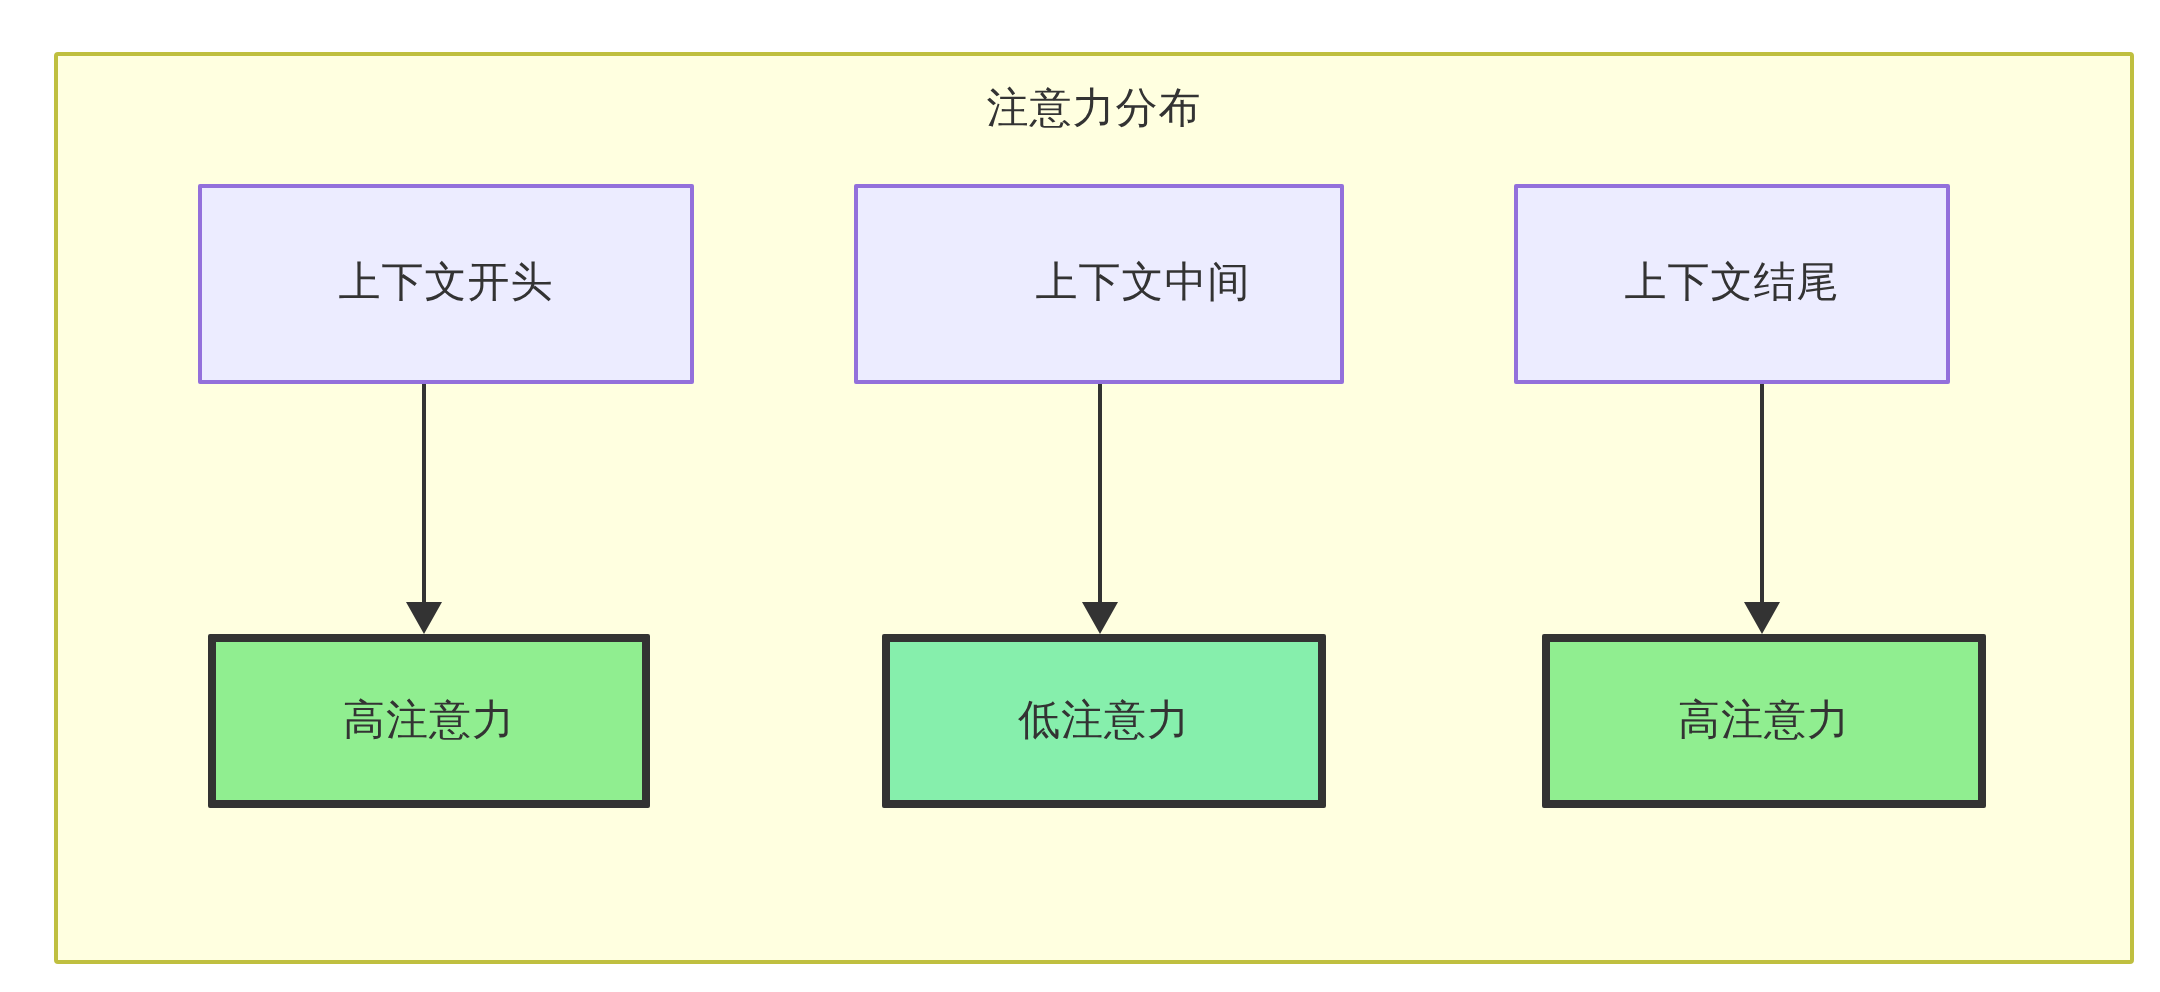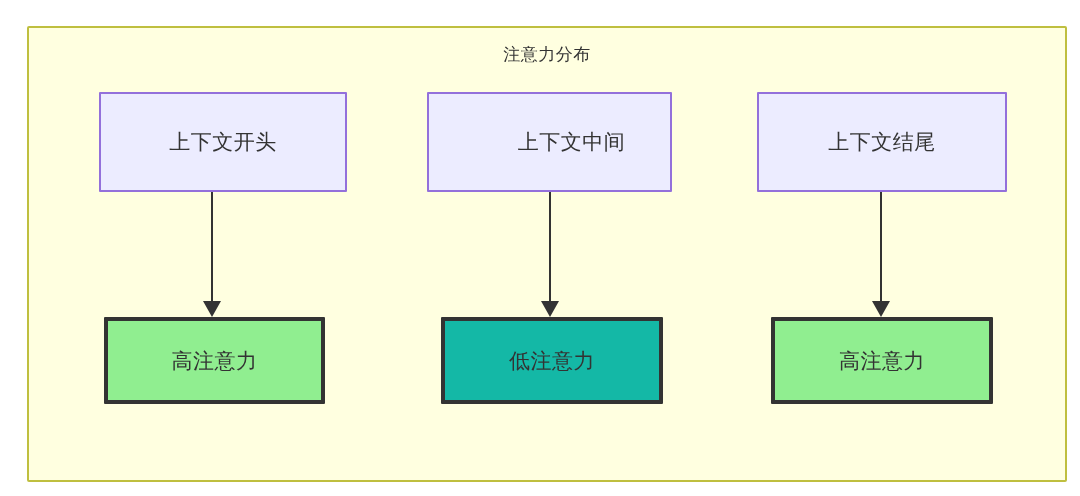--- a/index.html
+++ b/index.html
@@ -33,21 +33,21 @@
     border: 2px solid #bfbf3f;
     border-radius: 2px;
   }
 
   .subgraph-title {
     position: absolute;
     left: 0;
     right: 0;
     top: 14px;
     text-align: center;
-    font-size: 17px;
+    font-size: 21px;
     line-height: 26px;
     color: #333333;
     letter-spacing: 0.5px;
   }
 
   
   .node {
     position: absolute;
     box-sizing: border-box;
     display: flex;
@@ -64,35 +64,35 @@
   .node-context {
     background: #ececff;
     border: 2px solid #9370db;
     border-radius: 1px;
     top: 92px;
     height: 100px;
     width: 248px;
   }
   .node-context.col1 { left: 87px; margin-left: 12px; }
   .node-context.col2 { left: 427px; width: 245px; padding-left: 44px; }
-  .node-context.col3 { left: 757px; width: 250px; }
+  .node-context.col3 { left: 757px; width: 218px; }
 
   
   .node-attention {
     border: 4px solid #333333;
     border-radius: 1px;
     top: 317px;
     height: 87px;
   }
   .node-attention.col1 { left: 104px; width: 221px; }
   .node-attention.col2 { left: 441px; width: 222px; }
   .node-attention.col3 { left: 771px; width: 222px; }
 
   .fill-high { background: #90ee90; }
-  .fill-low  { background: #14b8a6; }
+  .fill-low  { background: #86efac; }
 
   
   .arrow-layer {
     position: absolute;
     left: 0;
     top: 0;
     width: 1080px;
     height: 496px;
     pointer-events: none;
   }

